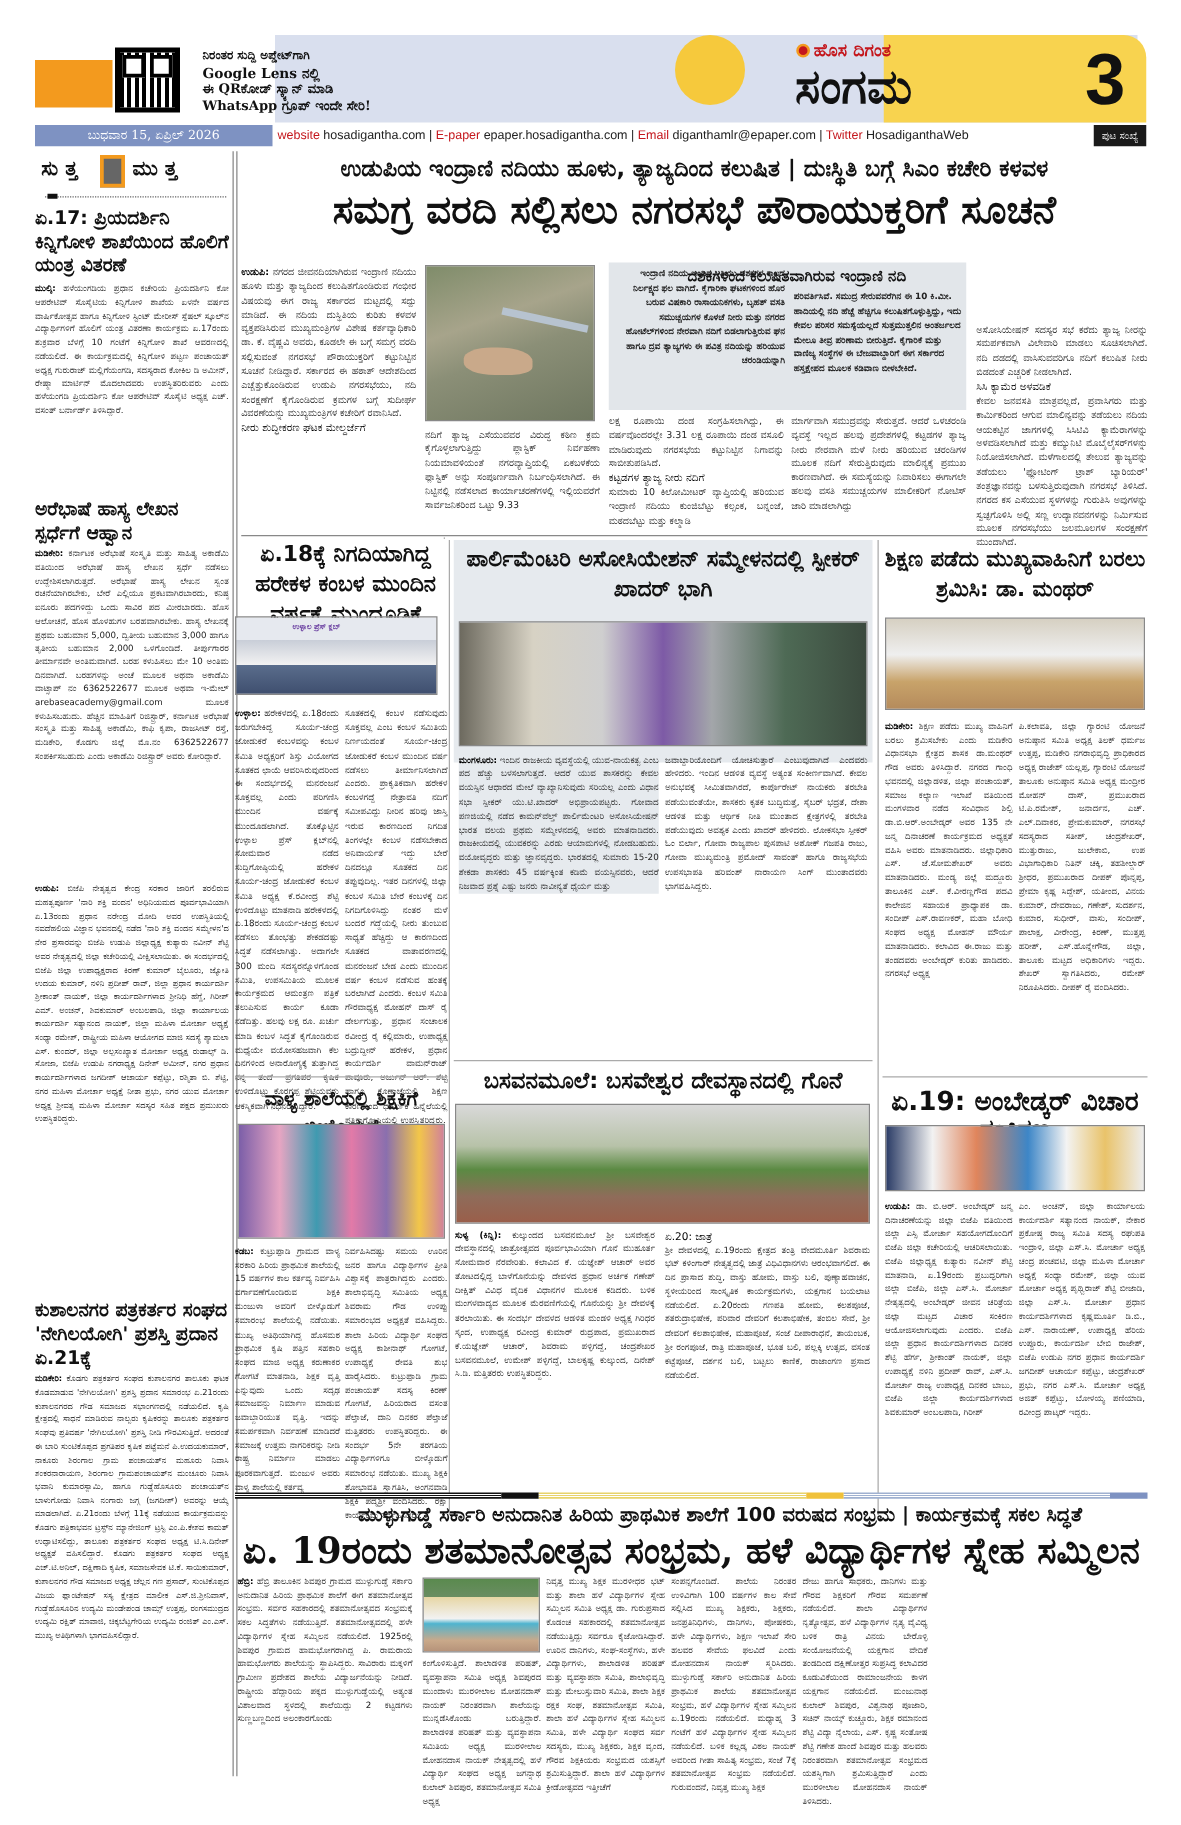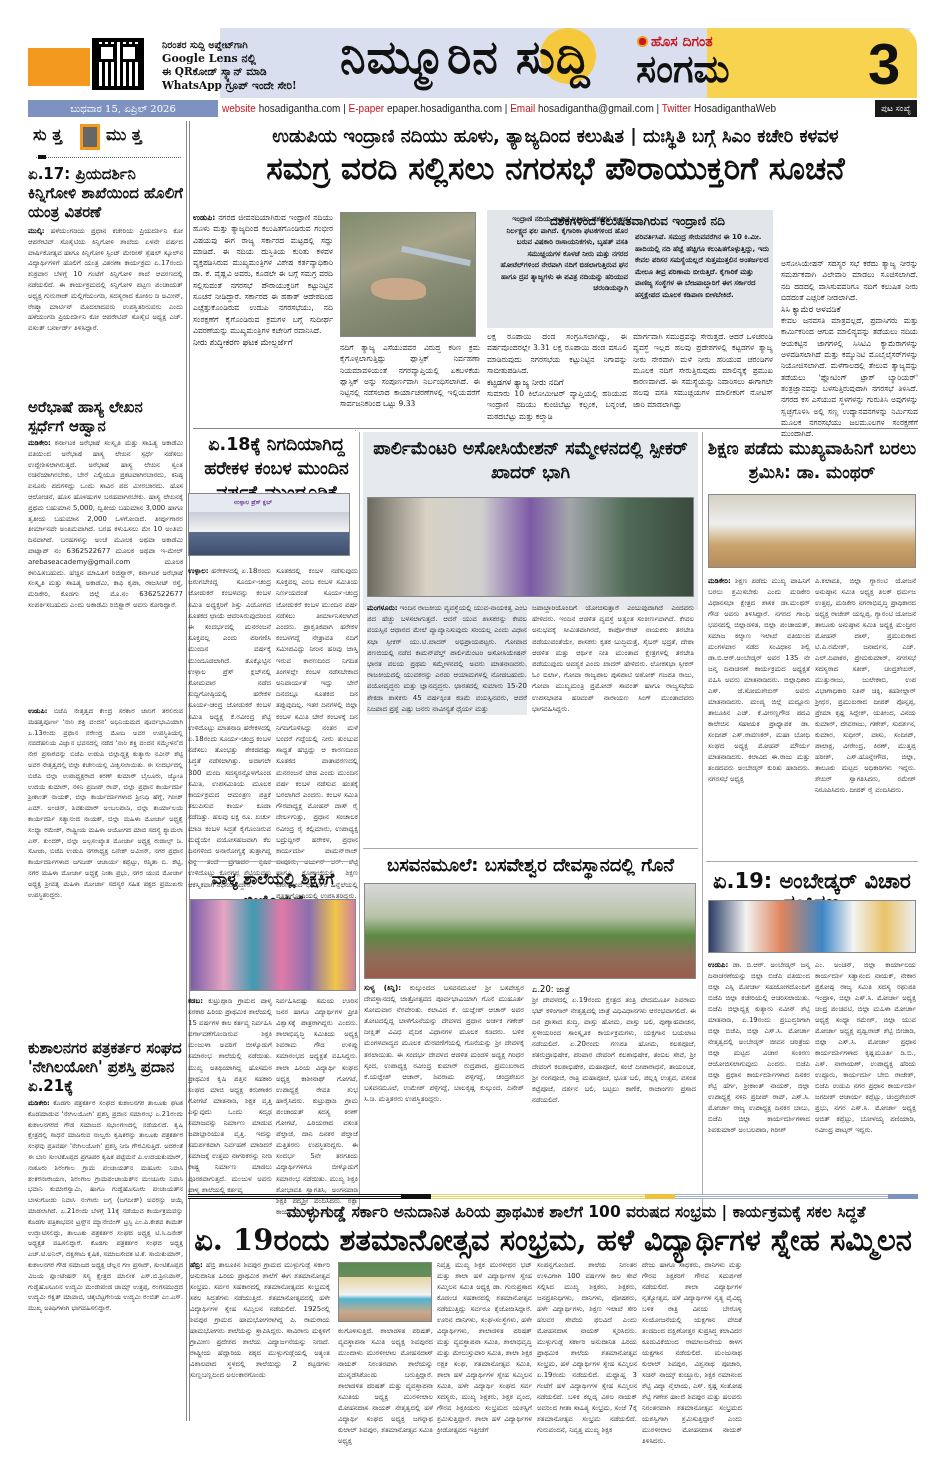--- a/index.html
+++ b/index.html
@@ -45,32 +45,31 @@
   <div class="abs mast-yellow"></div>
   <div class="abs orange-block"></div>
   <div class="abs qr"></div>
   <div class="abs qr-text">
     <div>ನಿರಂತರ ಸುದ್ದಿ ಅಪ್ಡೇಟ್‌ಗಾಗಿ</div>
     <div style="font-size:11px">Google Lens ನಲ್ಲಿ</div>
     <div style="font-size:10.5px">ಈ QRಕೋಡ್ ಸ್ಕ್ಯಾನ್ ಮಾಡಿ</div>
     <div style="font-size:10.5px">WhatsApp ಗ್ರೂಪ್ ಇಂದೇ ಸೇರಿ!</div>
   </div>
   <div class="abs sun"></div>
-  <div class="abs title-main">ನಿಮ್ಮೂರಿನ ಸುದ್ದಿ</div>
   <div class="abs brand-top"><span style="display:inline-block;width:11px;height:11px;border-radius:50%;background:#c4161c;border:2px solid #f39a1e;vertical-align:-1px;margin-right:3px"></span><span>ಹೊಸ ದಿಗಂತ</span></div>
   <div class="abs brand-main">ಸಂಗಮ</div>
   <div class="abs page-num">3</div>
   <div class="abs date-bar">ಬುಧವಾರ 15, ಏಪ್ರಿಲ್ 2026</div>
   <div class="abs info-bar">
     <span class="lbl">website</span>
     <span>hosadigantha.com</span> |
     <span class="lbl">E-paper</span>
     <span>epaper.hosadigantha.com</span> |
     <span class="lbl">Email</span>
-    <span>hosadigantha@gmail.com</span> |
+    <span>diganthamlr@epaper.com</span> |
     <span class="lbl">Twitter</span>
     <span>HosadiganthaWeb</span>
   </div>
   <div class="abs page-tag">ಪುಟ ಸಂಖ್ಯೆ</div>
 </div>
 
 <div class="abs" style="left:28px;top:121px;width:155px;height:1300px;">
   <div class="abs" style="left:5px;top:4px;font-size:16px;font-weight:bold;font-family:'DejaVu Serif',serif;">ಸು ತ್ತ</div>
   <div class="abs" style="left:52px;top:3px;width:20px;height:26px;border:3px solid #f39a1e;background:#666;"></div>
   <div class="abs" style="left:78px;top:4px;font-size:16px;font-weight:bold;font-family:'DejaVu Serif',serif;">ಮು ತ್ತ</div>

